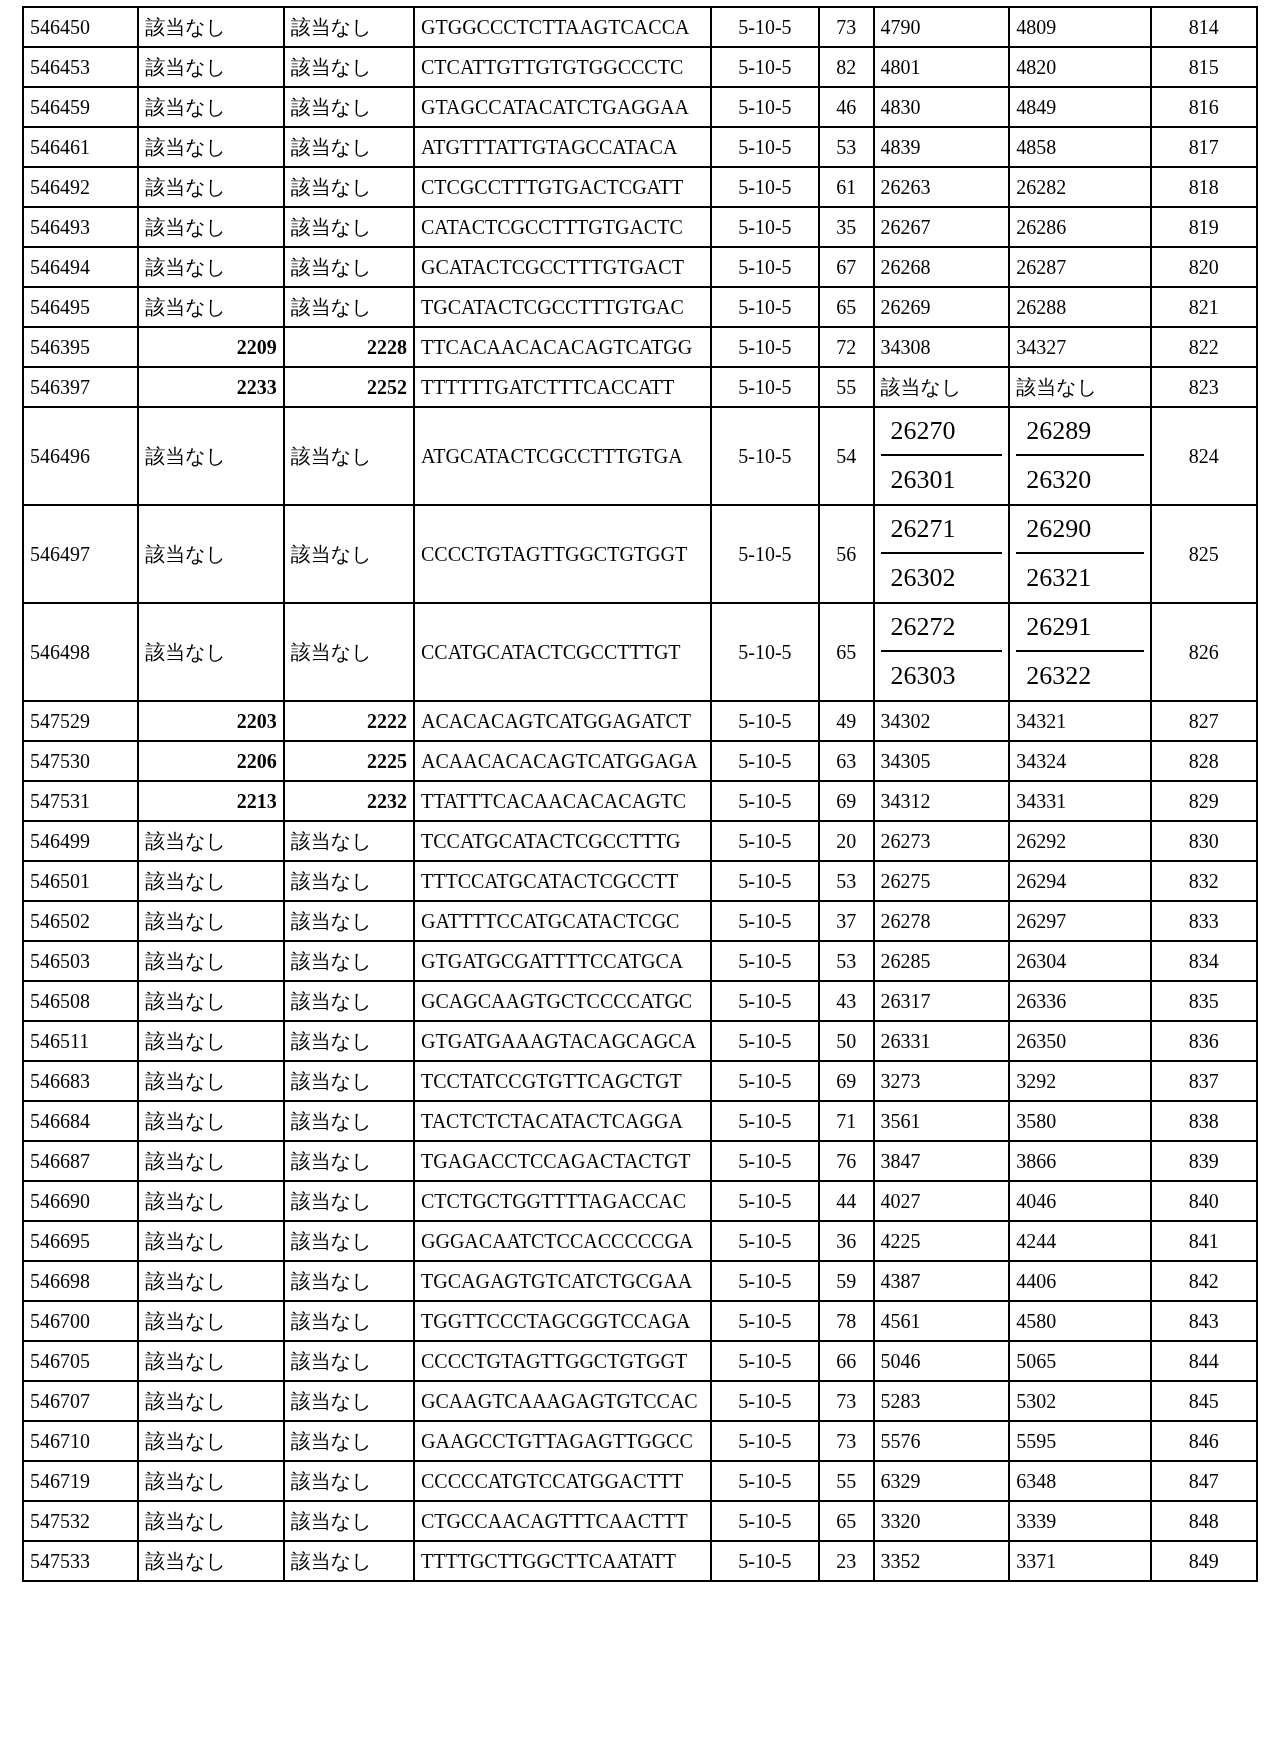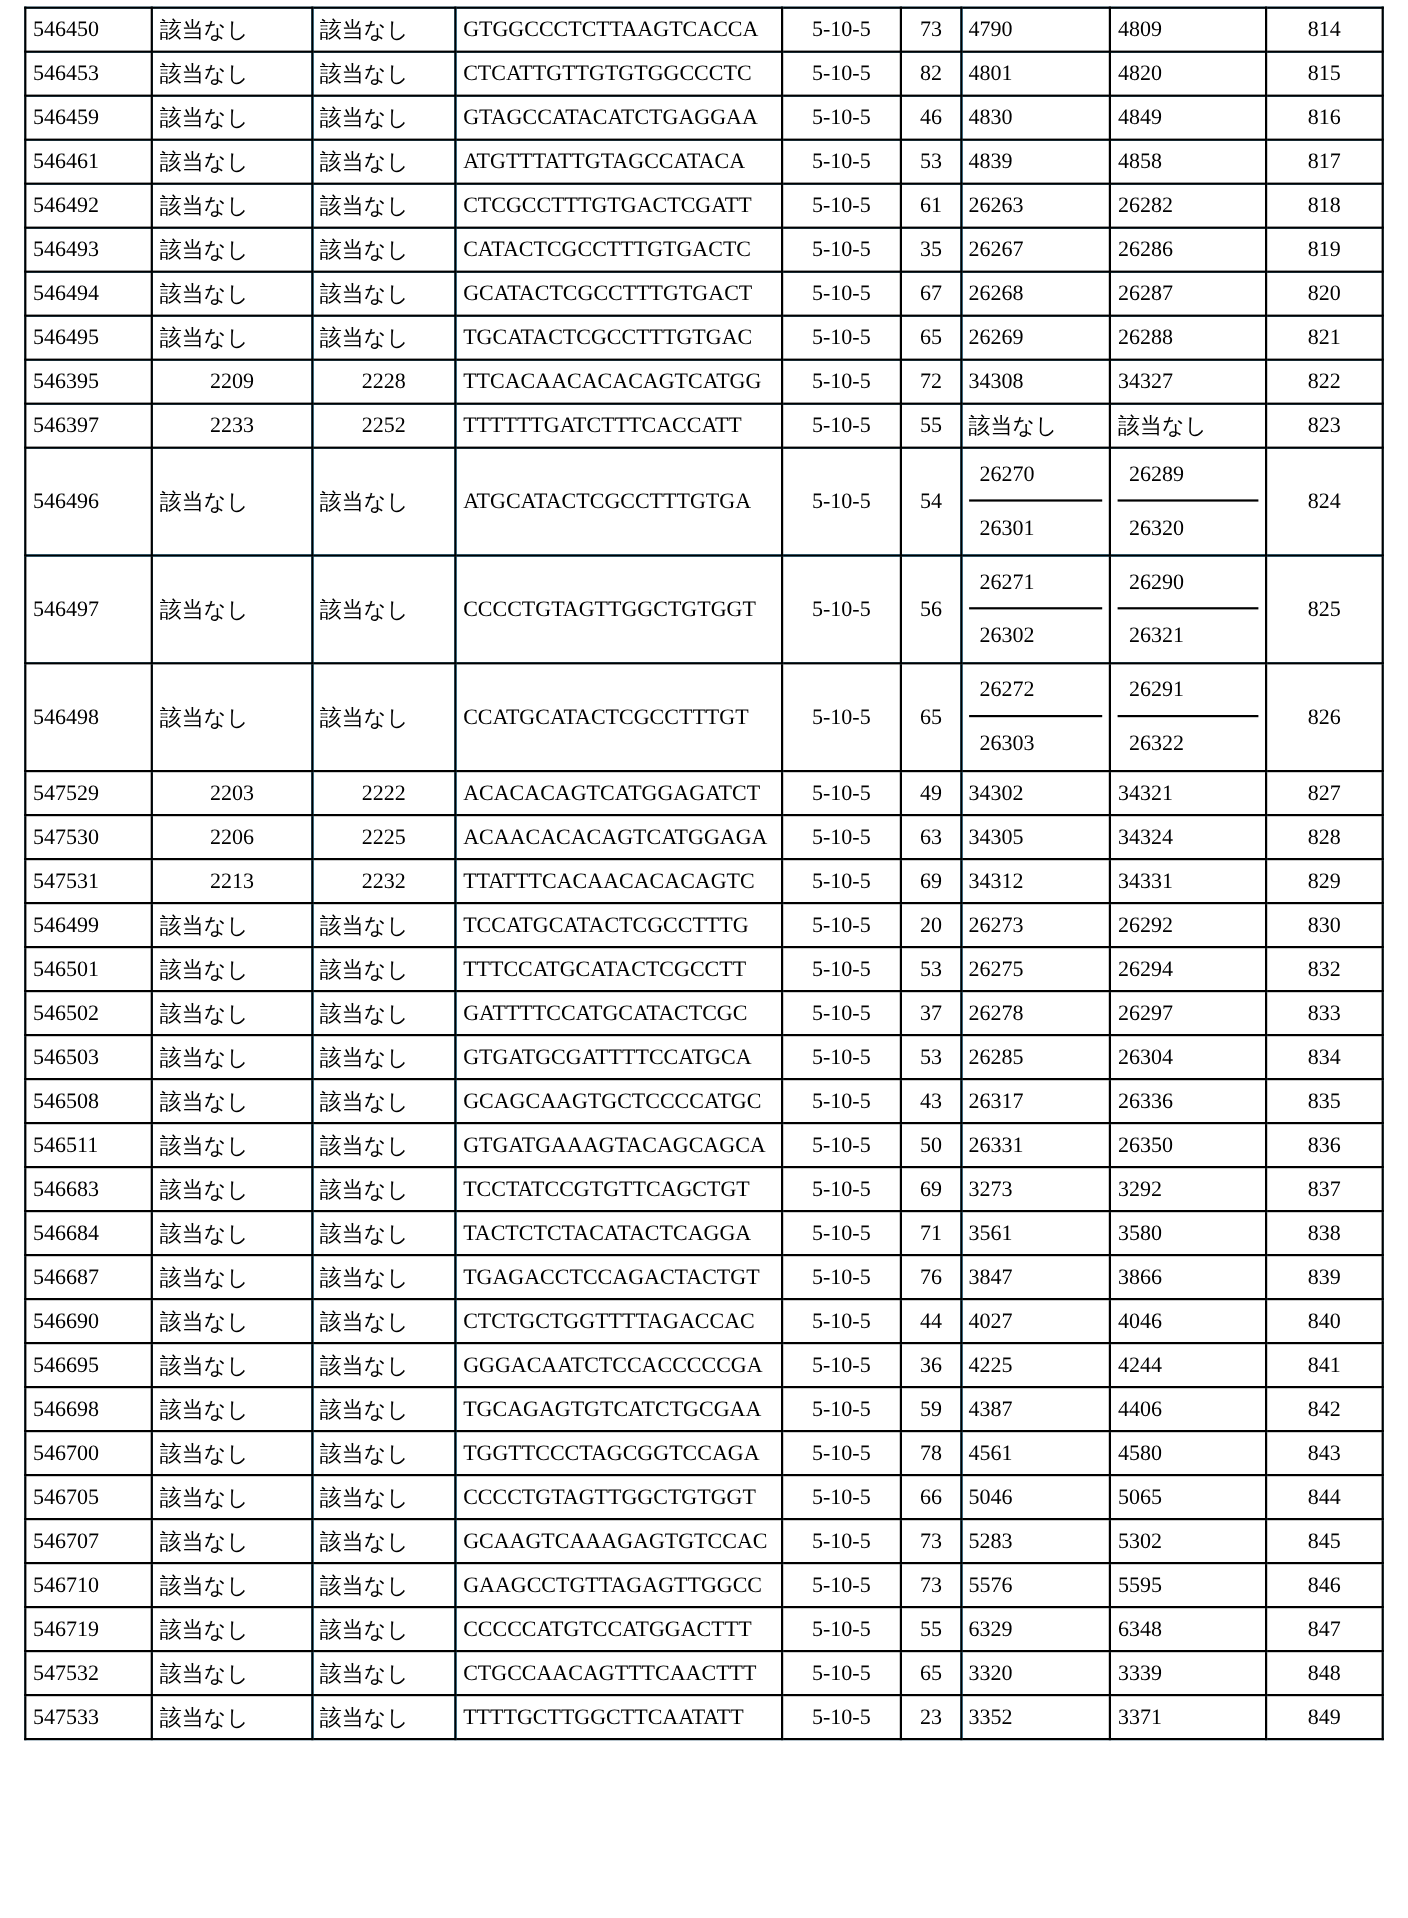--- a/index.html
+++ b/index.html
@@ -20,21 +20,21 @@
     height: 1744px;
     background: #ffffff;
   }
   table.seq-table {
     position: absolute;
     left: 22px;
     top: 6px;
     width: 1236px;
     border-collapse: collapse;
     table-layout: fixed;
-    background: #7dd3fc;
+    background: #6d28d9;
   }
   table.seq-table td {
     border: 2px solid #000000;
     padding: 0 6px;
     font-size: 20px;
     line-height: 1.0;
     height: 38px;
     vertical-align: middle;
     white-space: nowrap;
     overflow: hidden;
@@ -47,39 +47,39 @@
   col.c-end      { width: 120px; }
   col.c-seq      { width: 273px; }
   col.c-pattern  { width: 100px; }
   col.c-val      { width: 50px; }
   col.c-pos1     { width: 125px; }
   col.c-pos2     { width: 130px; }
   col.c-seqid    { width: 98px; }
 
   td.id-cell      { text-align: left;   padding-left: 10px; }
   td.jp-cell      { text-align: left;   padding-left: 10px; font-family: "DejaVu Sans", "Liberation Sans", sans-serif; font-size: 19px; }
-  td.num-cell     { text-align: center;   padding-left: 10px; }
+  td.num-cell     { text-align: right;   padding-left: 10px; font-weight: bold; }
   td.seq-cell     { text-align: left; font-family: "Liberation Serif", "DejaVu Serif", serif; font-size: 19px; letter-spacing: 0.2px; }
   td.pattern-cell { text-align: center; }
   td.val-cell     { text-align: center; }
   td.pos-cell     { text-align: left;   padding-left: 10px; }
   td.seqid-cell   { text-align: center; }
 
   
   td.split-cell {
     padding: 0;
     vertical-align: top;
   }
   td.split-cell .sub {
     height: 50%;
     box-sizing: border-box;
     display: flex;
     align-items: center;
     padding-left: 10px;
-    font-size: 20px;
+    font-size: 26px;
   }
   td.split-cell .sub.top {
     border-bottom: 2px solid #000000;
   }
   tr.tall td { height: 96px; }
 </style>
 </head>
 <body>
 
 <div id="sheet">

